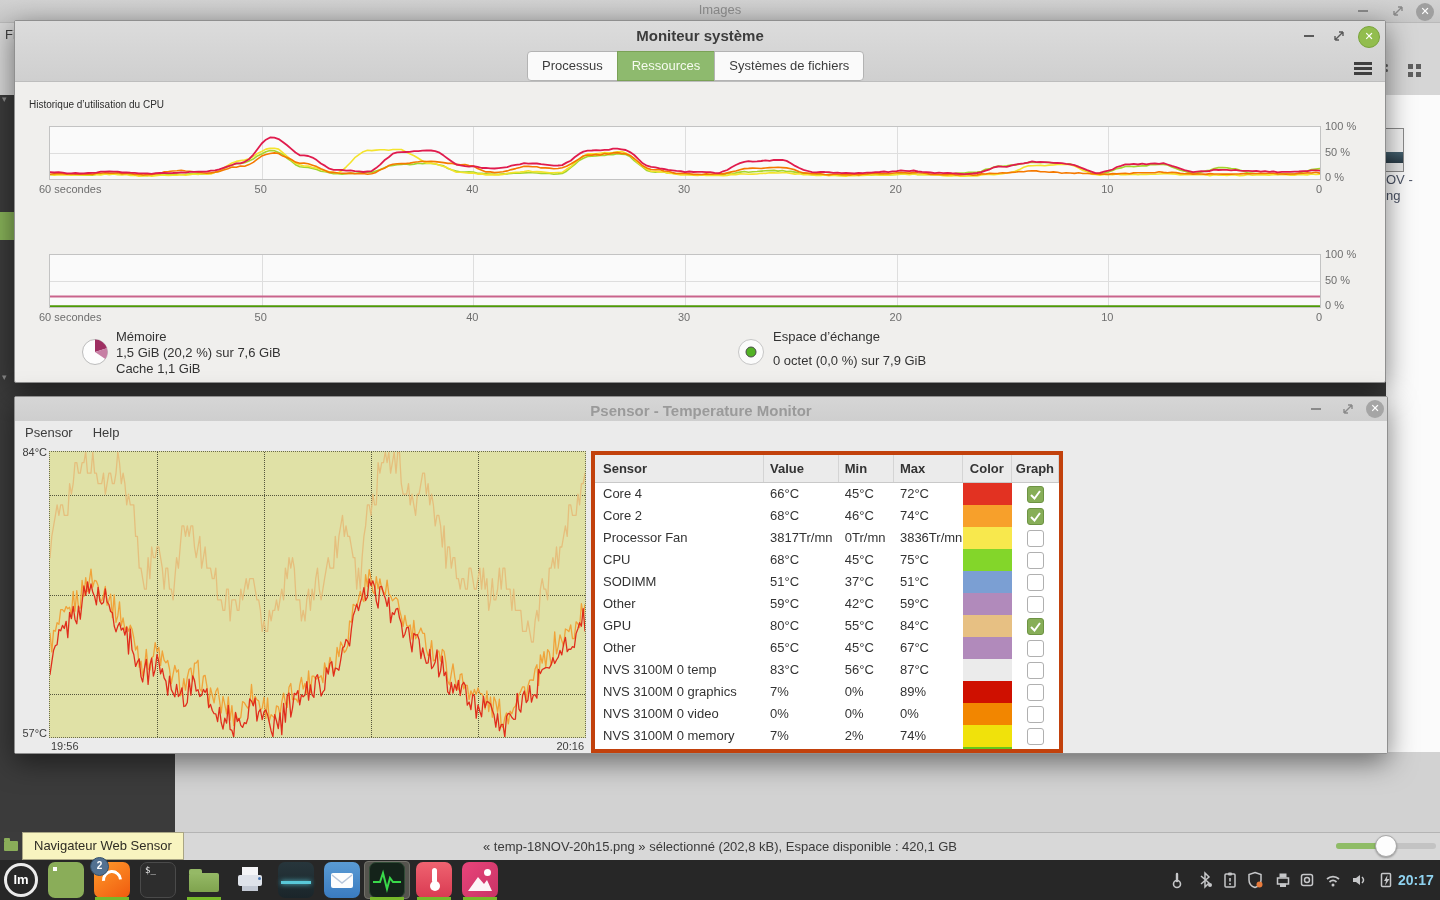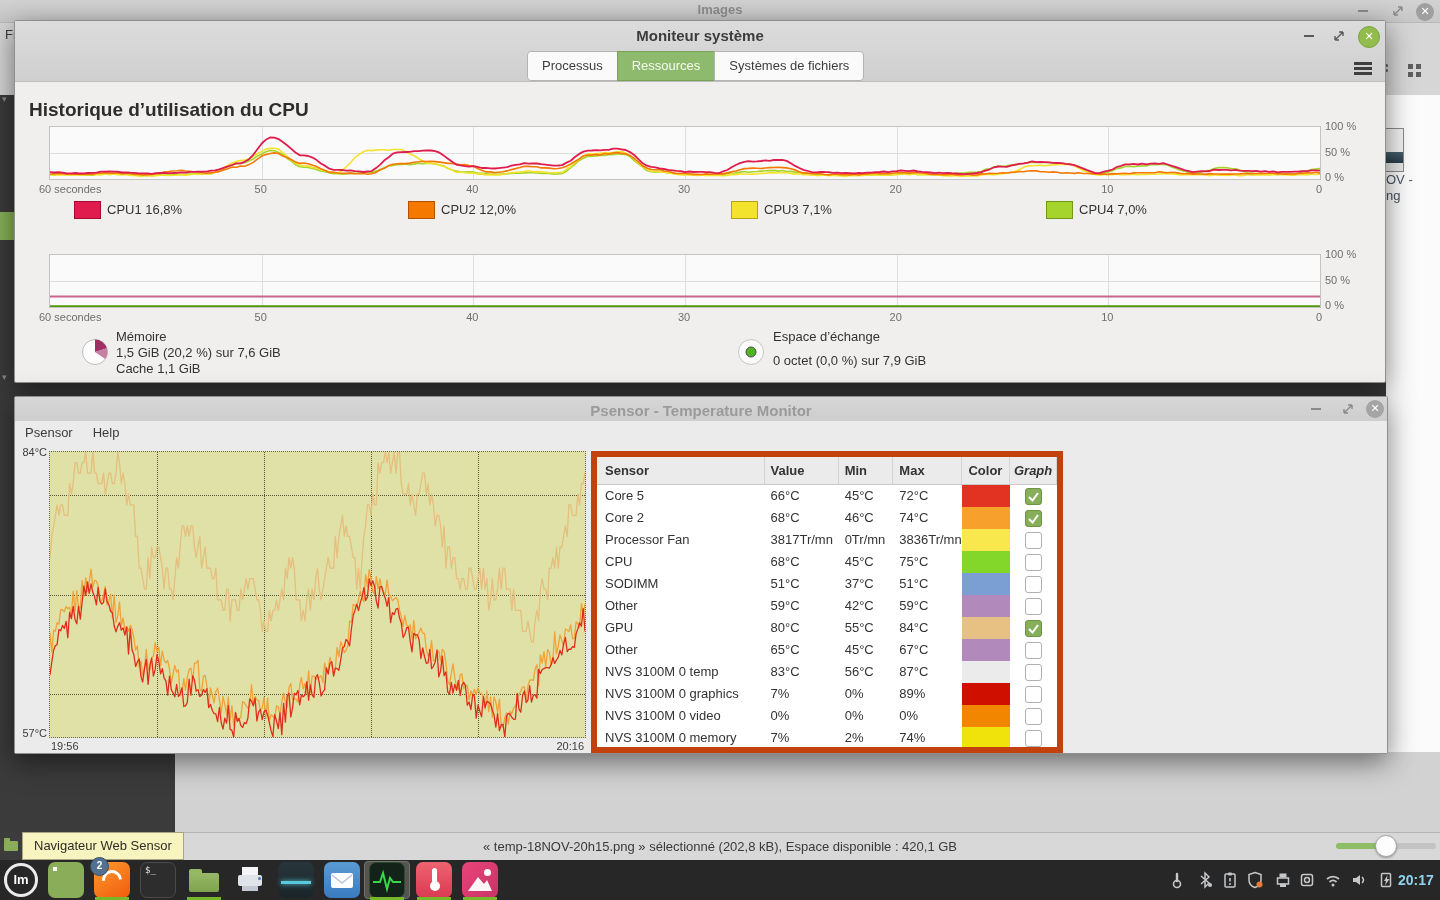--- a/index.html
+++ b/index.html
@@ -1,58 +1,58 @@
 <!DOCTYPE html>
 <html><head>
 <meta charset="utf-8">
 <style>
   html,body{margin:0;padding:0;background:#222;}
   #screen{position:relative;width:1440px;height:900px;overflow:hidden;
     font-family:"Liberation Sans","DejaVu Sans",sans-serif;color:#333;}
   .abs{position:absolute;}
   
   .nemo-titlebar{left:0;top:0;width:1440px;height:22px;background:linear-gradient(#d2d2d2,#c8c8c8);
-    border-bottom:1px solid #b9b9b9;text-align:center;font-weight:bold;font-size:13px;color:#8d8d8d;line-height:20px;}
+    border-bottom:1px solid #b9b9b9;text-align:center;font-weight:normal;font-size:13px;color:#8d8d8d;line-height:20px;}
   .nemo-toolbar{left:0;top:23px;width:1440px;height:72px;background:#d6d6d6;border-bottom:1px solid #bdbdbd;}
   .nemo-sidebar{left:0;top:95px;width:175px;height:737px;background:#3b3b3b;}
   .nemo-content{left:175px;top:95px;width:1265px;height:657px;background:#fbfbfb;}
   .nemo-band{left:175px;top:752px;width:1265px;height:80px;background:#d2d2d2;}
   .nemo-statusbar{left:0;top:832px;width:1440px;height:28px;background:#d8d8d8;border-top:1px solid #b4b4b4;
     font-size:13px;color:#3a3a3a;line-height:28px;text-align:center;}
   .circle-btn{width:18px;height:18px;border-radius:50%;text-align:center;line-height:17px;
     color:#fff;font-size:11px;font-weight:bold;}
   .win{box-shadow:0 8px 28px rgba(0,0,0,.5);border:1px solid #8f8f8f;border-radius:2px;background:#f0efed;}
   .titlebar{position:absolute;left:0;top:0;right:0;background:linear-gradient(#dcdcdc,#cfcfcf);
     border-bottom:1px solid #bdbdbd;}
   .title-text{font-weight:bold;font-size:15px;color:#3c3c3c;text-align:center;}
   .dash{background:#5a5a5a;width:10px;height:2px;}
   
   .tab{height:28px;border:1px solid #b3b3b3;background:#fafafa;font-size:13px;color:#3c3c3c;
     line-height:28px;padding:0 14px;margin-left:-1px;}
   .tab.active{background:#8eba6e;border-color:#7aa156;color:#f6fbef;}
-  .section-title{font-weight:bold;font-size:19px;color:#2d2d2d;}
+  .section-title{font-weight:normal;font-size:10px;color:#2d2d2d;}
   .plot{background:#fafafa;border:1px solid #c3c3c3;}
   .gridv{position:absolute;top:0;bottom:0;width:0;}
   .gridh{position:absolute;left:0;right:0;height:0;}
   .tick{position:absolute;font-size:11px;color:#6e6e6e;}
   .legend-item{position:absolute;height:16px;}
   .legend-swatch{position:absolute;left:0;top:0;width:25px;height:16px;}
   .legend-text{position:absolute;left:33px;top:1px;font-size:13px;color:#333;white-space:nowrap;}
   
   .menu-item{font-size:13px;color:#3c3c3c;line-height:24px;}
   .srow{display:flex;height:22px;line-height:22px;font-size:13px;color:#333;background:#fff;}
   .shead{display:flex;height:27px;line-height:27px;font-weight:bold;font-size:13px;
     background:#ebebeb;border-bottom:1px solid #c9c9c9;}
   .shead>div{border-right:1px solid #d4d4d4;}
   .c0{width:172px;padding-left:8px;box-sizing:border-box;}
   .c1{width:76px;padding-left:6px;box-sizing:border-box;}
   .c2{width:56px;padding-left:6px;box-sizing:border-box;}
   .c3{width:70px;padding-left:6px;box-sizing:border-box;}
   .c4{width:50px;box-sizing:border-box;}
-  .c5{width:48px;box-sizing:border-box;display:flex;align-items:center;justify-content:center;font-style:italic;}
+  .c5{width:48px;box-sizing:border-box;display:flex;align-items:center;justify-content:center;}
   .cbox{width:15px;height:15px;border-radius:3px;border:1px solid #b0b0b0;background:#fff;}
   .cbox.on{background:#87ae58;border-color:#6d9343;}
   
   .taskbar{left:0;top:860px;width:1440px;height:40px;background:#272727;}
   .launch{position:absolute;top:2px;width:36px;height:36px;border-radius:7px;}
   .runline{position:absolute;bottom:0;height:3px;width:34px;background:#76b82a;}
   .tray-ic{position:absolute;top:871px;width:18px;height:18px;}
   .tooltip{left:22px;top:832px;height:26px;background:#f8f4c0;border:1px solid #a9a584;
     font-size:13px;color:#2e2c24;line-height:26px;padding:0 11px;white-space:nowrap;}
 </style>
@@ -153,38 +153,20 @@
         <span class="tick" style="left: 398.333px; width: 50px; text-align: center;">40</span>
         <span class="tick" style="left: 610px; width: 50px; text-align: center;">30</span>
         <span class="tick" style="left: 821.667px; width: 50px; text-align: center;">20</span>
         <span class="tick" style="left: 1033.33px; width: 50px; text-align: center;">10</span>
         <span class="tick" style="left: 1245px; width: 50px; text-align: center;">0</span>
       </div>
     <div id="cpu-yticks" class="abs" style="left:1310px;top:105px;width:52px;height:64px;">
         <span class="tick" style="left: 0px; top: -6px;">100 %</span>
         <span class="tick" style="left: 0px; top: 20px;">50 %</span>
         <span class="tick" style="left: 0px; top: 45px;">0 %</span>
-      </div>
-    <div id="cpu-legend" class="abs" style="left:0;top:180px;width:1370px;height:18px;">
-        <div class="legend-item" style="left: 59px; width: 220px;">
-          <div class="legend-swatch" style="background: rgb(224, 27, 77); border: 1px solid rgb(166, 12, 51);"></div>
-          <span class="legend-text">CPU1  16,8%</span>
-        </div>
-        <div class="legend-item" style="left: 393px; width: 220px;">
-          <div class="legend-swatch" style="background: rgb(245, 121, 0); border: 1px solid rgb(181, 82, 0);"></div>
-          <span class="legend-text">CPU2  12,0%</span>
-        </div>
-        <div class="legend-item" style="left: 716px; width: 220px;">
-          <div class="legend-swatch" style="background: rgb(244, 227, 44); border: 1px solid rgb(179, 163, 18);"></div>
-          <span class="legend-text">CPU3  7,1%</span>
-        </div>
-        <div class="legend-item" style="left: 1031px; width: 220px;">
-          <div class="legend-swatch" style="background: rgb(165, 213, 44); border: 1px solid rgb(111, 154, 18);"></div>
-          <span class="legend-text">CPU4  7,0%</span>
-        </div>
       </div>
 
     <div id="mem-plot" class="abs plot" style="left:34px;top:233px;width:1270px;height:52px;">
         <div class="gridh" style="top: 50%; border-top: 1px solid rgb(222, 222, 222);"></div>
         <div class="gridv" style="left: 83.3333%; border-left: 1px solid rgb(222, 222, 222);"></div>
         <div class="gridv" style="left: 66.6667%; border-left: 1px solid rgb(222, 222, 222);"></div>
         <div class="gridv" style="left: 50%; border-left: 1px solid rgb(222, 222, 222);"></div>
         <div class="gridv" style="left: 33.3333%; border-left: 1px solid rgb(222, 222, 222);"></div>
         <div class="gridv" style="left: 16.6667%; border-left: 1px solid rgb(222, 222, 222);"></div>
       <svg id="mem-svg" style="position:absolute;left:0;top:0;width:100%;height:100%;" viewBox="0 0 1270 52" preserveAspectRatio="none">
@@ -254,32 +236,32 @@
         <div class="gridv" style="left: 20%; border-left: 1px dotted rgb(85, 85, 60);"></div>
       <svg id="ps-svg" style="position:absolute;left:0;top:0;width:100%;height:100%;" viewBox="0 0 535 285" preserveAspectRatio="none">
           <polyline points="0.0,105.6 1.8,84.4 3.6,73.9 5.4,63.3 7.1,52.8 8.9,63.3 10.7,52.8 12.5,52.8 14.3,63.3 16.1,63.3 17.8,63.3 19.6,31.7 21.4,42.2 23.2,31.7 25.0,10.6 26.8,10.6 28.5,21.1 30.3,21.1 32.1,10.6 33.9,10.6 35.7,0.0 37.5,21.1 39.2,21.1 41.0,21.1 42.8,0.0 44.6,21.1 46.4,21.1 48.1,31.7 49.9,31.7 51.7,31.7 53.5,21.1 55.3,42.2 57.1,31.7 58.9,21.1 60.6,21.1 62.4,31.7 64.2,31.7 66.0,21.1 67.8,0.0 69.5,10.6 71.3,31.7 73.1,21.1 74.9,31.7 76.7,52.8 78.5,42.2 80.3,52.8 82.0,52.8 83.8,52.8 85.6,84.4 87.4,84.4 89.2,116.1 91.0,116.1 92.7,126.7 94.5,137.2 96.3,137.2 98.1,105.6 99.9,126.7 101.7,95.0 103.4,105.6 105.2,105.6 107.0,95.0 108.8,95.0 110.6,105.6 112.3,116.1 114.1,137.2 115.9,116.1 117.7,116.1 119.5,137.2 121.3,137.2 123.1,147.8 124.8,126.7 126.6,105.6 128.4,116.1 130.2,95.0 132.0,73.9 133.8,73.9 135.5,84.4 137.3,73.9 139.1,84.4 140.9,73.9 142.7,73.9 144.5,95.0 146.2,105.6 148.0,95.0 149.8,84.4 151.6,116.1 153.4,105.6 155.1,95.0 156.9,116.1 158.7,116.1 160.5,116.1 162.3,126.7 164.1,126.7 165.8,116.1 167.6,147.8 169.4,147.8 171.2,147.8 173.0,158.3 174.8,158.3 176.6,137.2 178.3,137.2 180.1,168.9 181.9,147.8 183.7,147.8 185.5,147.8 187.3,158.3 189.0,158.3 190.8,137.2 192.6,147.8 194.4,137.2 196.2,126.7 197.9,137.2 199.7,126.7 201.5,126.7 203.3,126.7 205.1,137.2 206.9,147.8 208.7,147.8 210.4,158.3 212.2,179.4 214.0,168.9 215.8,179.4 217.6,179.4 219.3,158.3 221.1,168.9 222.9,158.3 224.7,158.3 226.5,147.8 228.3,158.3 230.0,147.8 231.8,137.2 233.6,147.8 235.4,116.1 237.2,126.7 239.0,105.6 240.8,116.1 242.5,105.6 244.3,116.1 246.1,147.8 247.9,147.8 249.7,147.8 251.4,168.9 253.2,158.3 255.0,168.9 256.8,147.8 258.6,137.2 260.4,158.3 262.1,137.2 263.9,147.8 265.7,126.7 267.5,116.1 269.3,137.2 271.1,147.8 272.9,137.2 274.6,126.7 276.4,116.1 278.2,105.6 280.0,116.1 281.8,116.1 283.6,116.1 285.3,84.4 287.1,105.6 288.9,84.4 290.7,73.9 292.5,63.3 294.3,84.4 296.0,73.9 297.8,84.4 299.6,84.4 301.4,95.0 303.2,105.6 304.9,105.6 306.7,137.2 308.5,116.1 310.3,137.2 312.1,105.6 313.9,84.4 315.6,73.9 317.4,52.8 319.2,52.8 321.0,63.3 322.8,42.2 324.6,52.8 326.3,52.8 328.1,10.6 329.9,21.1 331.7,10.6 333.5,10.6 335.3,0.0 337.1,10.6 338.8,0.0 340.6,21.1 342.4,10.6 344.2,0.0 346.0,21.1 347.8,0.0 349.5,0.0 351.3,31.7 353.1,42.2 354.9,42.2 356.7,42.2 358.5,31.7 360.2,52.8 362.0,42.2 363.8,52.8 365.6,63.3 367.4,42.2 369.1,42.2 370.9,31.7 372.7,21.1 374.5,21.1 376.3,42.2 378.1,31.7 379.8,52.8 381.6,42.2 383.4,52.8 385.2,73.9 387.0,63.3 388.8,63.3 390.6,73.9 392.3,95.0 394.1,73.9 395.9,116.1 397.7,95.0 399.5,95.0 401.3,116.1 403.0,105.6 404.8,105.6 406.6,126.7 408.4,126.7 410.2,137.2 411.9,126.7 413.7,126.7 415.5,137.2 417.3,137.2 419.1,116.1 420.9,116.1 422.7,126.7 424.4,137.2 426.2,137.2 428.0,126.7 429.8,116.1 431.6,137.2 433.4,116.1 435.1,137.2 436.9,126.7 438.7,158.3 440.5,147.8 442.3,126.7 444.0,147.8 445.8,147.8 447.6,137.2 449.4,116.1 451.2,137.2 453.0,116.1 454.8,116.1 456.5,137.2 458.3,137.2 460.1,137.2 461.9,158.3 463.7,137.2 465.4,158.3 467.2,158.3 469.0,158.3 470.8,158.3 472.6,179.4 474.4,179.4 476.2,179.4 477.9,168.9 479.7,179.4 481.5,190.0 483.3,190.0 485.1,168.9 486.9,158.3 488.6,168.9 490.4,137.2 492.2,126.7 494.0,137.2 495.8,137.2 497.6,147.8 499.3,116.1 501.1,116.1 502.9,105.6 504.7,116.1 506.5,95.0 508.3,116.1 510.0,95.0 511.8,95.0 513.6,84.4 515.4,73.9 517.2,84.4 518.9,52.8 520.7,52.8 522.5,63.3 524.3,63.3 526.1,63.3 527.9,42.2 529.6,52.8 531.4,31.7 533.2,31.7 535.0,21.1" fill="none" stroke="#e5bf7d" stroke-width="1.3" stroke-linejoin="round" stroke-linecap="round"></polyline>
           <polyline points="0.0,181.2 1.8,199.9 3.6,178.3 5.4,179.2 7.1,170.7 8.9,172.4 10.7,157.7 12.5,157.7 14.3,159.8 16.1,154.5 17.8,156.8 19.6,155.3 21.4,163.2 23.2,139.3 25.0,159.1 26.8,138.7 28.5,155.8 30.3,156.2 32.1,128.3 33.9,144.4 35.7,125.7 37.5,139.5 39.2,129.8 41.0,117.1 42.8,135.2 44.6,128.4 46.4,129.1 48.1,133.8 49.9,147.7 51.7,148.9 53.5,143.0 55.3,134.5 57.1,153.3 58.9,148.4 60.6,142.2 62.4,165.7 64.2,142.9 66.0,170.4 67.8,163.9 69.5,149.8 71.3,173.8 73.1,166.0 74.9,177.9 76.7,174.4 78.5,179.2 80.3,173.2 82.0,177.0 83.8,186.0 85.6,198.1 87.4,194.1 89.2,215.3 91.0,209.1 92.7,224.0 94.5,215.9 96.3,197.4 98.1,216.8 99.9,218.2 101.7,205.7 103.4,204.3 105.2,190.6 107.0,199.8 108.8,195.4 110.6,213.4 112.3,199.0 114.1,208.2 115.9,210.8 117.7,208.5 119.5,217.0 121.3,231.7 123.1,222.2 124.8,213.4 126.6,220.0 128.4,217.8 130.2,243.8 132.0,241.6 133.8,226.6 135.5,238.2 137.3,225.3 139.1,217.5 140.9,216.1 142.7,229.1 144.5,211.2 146.2,211.0 148.0,208.3 149.8,236.8 151.6,239.4 153.4,224.2 155.1,223.4 156.9,234.1 158.7,255.0 160.5,235.9 162.3,243.5 164.1,250.9 165.8,239.5 167.6,236.0 169.4,247.3 171.2,260.9 173.0,244.5 174.8,252.6 176.6,261.8 178.3,244.8 180.1,268.2 181.9,253.6 183.7,273.5 185.5,260.6 187.3,266.6 189.0,267.6 190.8,265.3 192.6,249.6 194.4,250.8 196.2,253.8 197.9,256.2 199.7,253.8 201.5,232.5 203.3,253.4 205.1,244.4 206.9,247.8 208.7,248.9 210.4,257.9 212.2,256.1 214.0,245.4 215.8,266.5 217.6,245.9 219.3,269.1 221.1,262.7 222.9,264.4 224.7,266.3 226.5,253.8 228.3,254.9 230.0,262.8 231.8,249.8 233.6,241.1 235.4,251.0 237.2,255.4 239.0,235.3 240.8,231.5 242.5,247.6 244.3,247.0 246.1,247.1 247.9,250.3 249.7,233.4 251.4,225.4 253.2,237.1 255.0,231.3 256.8,241.5 258.6,219.0 260.4,240.9 262.1,224.1 263.9,224.1 265.7,227.5 267.5,225.6 269.3,225.6 271.1,223.7 272.9,230.6 274.6,211.0 276.4,219.8 278.2,217.1 280.0,205.4 281.8,213.0 283.6,222.5 285.3,216.9 287.1,195.4 288.9,204.5 290.7,189.9 292.5,193.8 294.3,200.5 296.0,198.5 297.8,193.9 299.6,169.0 301.4,170.2 303.2,152.4 304.9,153.5 306.7,154.4 308.5,147.7 310.3,139.1 312.1,146.5 313.9,149.6 315.6,122.6 317.4,134.6 319.2,117.7 321.0,127.0 322.8,139.5 324.6,142.0 326.3,124.7 328.1,136.9 329.9,126.9 331.7,136.9 333.5,139.9 335.3,142.4 337.1,128.2 338.8,142.0 340.6,144.0 342.4,148.9 344.2,147.0 346.0,145.6 347.8,147.7 349.5,157.9 351.3,164.9 353.1,174.3 354.9,163.4 356.7,173.6 358.5,174.6 360.2,173.0 362.0,187.2 363.8,168.5 365.6,186.8 367.4,183.5 369.1,180.4 370.9,176.0 372.7,181.2 374.5,181.5 376.3,197.6 378.1,203.5 379.8,202.3 381.6,188.6 383.4,208.9 385.2,208.2 387.0,200.9 388.8,198.9 390.6,209.1 392.3,197.4 394.1,199.4 395.9,210.6 397.7,228.9 399.5,232.8 401.3,221.7 403.0,211.8 404.8,225.3 406.6,235.0 408.4,237.7 410.2,222.6 411.9,221.8 413.7,236.9 415.5,233.2 417.3,233.3 419.1,247.7 420.9,238.8 422.7,243.7 424.4,237.5 426.2,242.7 428.0,235.9 429.8,241.3 431.6,241.7 433.4,244.7 435.1,257.1 436.9,239.0 438.7,259.5 440.5,245.0 442.3,265.3 444.0,244.9 445.8,249.9 447.6,260.3 449.4,247.2 451.2,273.9 453.0,275.3 454.8,265.8 456.5,260.9 458.3,271.8 460.1,259.1 461.9,261.8 463.7,255.9 465.4,254.3 467.2,249.0 469.0,242.5 470.8,239.1 472.6,234.8 474.4,234.8 476.2,248.2 477.9,234.3 479.7,228.1 481.5,228.0 483.3,228.3 485.1,217.0 486.9,212.7 488.6,233.4 490.4,202.8 492.2,211.1 494.0,199.6 495.8,215.4 497.6,197.7 499.3,200.2 501.1,213.1 502.9,208.6 504.7,179.9 506.5,201.9 508.3,194.1 510.0,182.8 511.8,188.6 513.6,194.0 515.4,177.0 517.2,178.0 518.9,179.6 520.7,172.8 522.5,186.7 524.3,186.5 526.1,169.8 527.9,171.8 529.6,175.7 531.4,151.7 533.2,163.8 535.0,152.6" fill="none" stroke="#f0a33a" stroke-width="1.3" stroke-linejoin="round" stroke-linecap="round"></polyline>
           <polyline points="0.0,222.5 1.8,210.2 3.6,198.2 5.4,193.6 7.1,192.7 8.9,177.6 10.7,178.8 12.5,173.4 14.3,176.5 16.1,169.4 17.8,185.7 19.6,160.4 21.4,166.7 23.2,154.4 25.0,167.4 26.8,171.8 28.5,154.1 30.3,167.1 32.1,150.2 33.9,134.0 35.7,143.4 37.5,129.9 39.2,141.4 41.0,132.0 42.8,140.3 44.6,144.5 46.4,152.8 48.1,135.4 49.9,149.1 51.7,152.1 53.5,150.5 55.3,136.9 57.1,149.8 58.9,152.5 60.6,159.5 62.4,160.7 64.2,174.0 66.0,179.9 67.8,174.1 69.5,170.7 71.3,178.2 73.1,175.9 74.9,183.1 76.7,175.2 78.5,202.0 80.3,176.8 82.0,197.8 83.8,202.5 85.6,214.4 87.4,209.9 89.2,206.9 91.0,224.6 92.7,230.0 94.5,216.3 96.3,207.4 98.1,232.4 99.9,213.0 101.7,206.2 103.4,224.2 105.2,217.4 107.0,202.5 108.8,209.5 110.6,221.8 112.3,216.6 114.1,225.9 115.9,229.1 117.7,243.1 119.5,224.2 121.3,237.6 123.1,241.1 124.8,244.8 126.6,232.5 128.4,244.5 130.2,241.8 132.0,235.8 133.8,254.5 135.5,253.9 137.3,250.5 139.1,227.2 140.9,243.2 142.7,223.8 144.5,228.3 146.2,239.1 148.0,237.7 149.8,244.5 151.6,243.2 153.4,237.4 155.1,240.5 156.9,236.7 158.7,255.7 160.5,252.4 162.3,258.5 164.1,261.7 165.8,261.8 167.6,269.6 169.4,255.5 171.2,270.5 173.0,277.1 174.8,266.1 176.6,271.2 178.3,253.3 180.1,277.4 181.9,278.4 183.7,285.0 185.5,260.5 187.3,269.5 189.0,266.4 190.8,273.3 192.6,275.4 194.4,270.6 196.2,271.6 197.9,266.0 199.7,246.9 201.5,249.1 203.3,253.8 205.1,246.1 206.9,269.0 208.7,259.9 210.4,257.5 212.2,267.6 214.0,260.0 215.8,257.9 217.6,262.9 219.3,270.5 221.1,278.9 222.9,284.6 224.7,262.6 226.5,269.0 228.3,276.6 230.0,260.8 231.8,282.6 233.6,251.4 235.4,270.2 237.2,243.8 239.0,241.1 240.8,265.0 242.5,256.1 244.3,241.3 246.1,242.8 247.9,238.6 249.7,252.8 251.4,242.9 253.2,244.7 255.0,243.0 256.8,229.6 258.6,248.1 260.4,232.8 262.1,242.9 263.9,245.4 265.7,225.3 267.5,222.7 269.3,231.0 271.1,244.0 272.9,239.9 274.6,237.9 276.4,215.9 278.2,222.1 280.0,211.4 281.8,209.6 283.6,224.2 285.3,216.2 287.1,216.7 288.9,218.2 290.7,208.0 292.5,196.1 294.3,194.5 296.0,187.5 297.8,189.4 299.6,193.9 301.4,177.0 303.2,163.5 304.9,158.7 306.7,152.2 308.5,158.6 310.3,150.5 312.1,145.1 313.9,135.6 315.6,148.5 317.4,145.1 319.2,126.8 321.0,133.7 322.8,128.8 324.6,134.6 326.3,149.1 328.1,156.0 329.9,134.8 331.7,134.3 333.5,141.4 335.3,146.2 337.1,154.4 338.8,145.4 340.6,170.7 342.4,160.7 344.2,162.5 346.0,157.1 347.8,156.4 349.5,165.8 351.3,171.2 353.1,185.5 354.9,182.2 356.7,175.7 358.5,175.5 360.2,189.2 362.0,199.8 363.8,181.3 365.6,183.2 367.4,182.6 369.1,187.8 370.9,206.5 372.7,196.0 374.5,204.5 376.3,211.3 378.1,210.9 379.8,197.3 381.6,216.7 383.4,214.3 385.2,209.9 387.0,197.8 388.8,224.9 390.6,218.9 392.3,204.1 394.1,223.6 395.9,220.0 397.7,239.8 399.5,242.2 401.3,230.3 403.0,241.1 404.8,232.4 406.6,238.3 408.4,228.3 410.2,243.5 411.9,233.1 413.7,230.3 415.5,233.9 417.3,253.2 419.1,250.0 420.9,257.6 422.7,242.5 424.4,243.9 426.2,266.1 428.0,253.0 429.8,259.2 431.6,264.8 433.4,244.3 435.1,255.6 436.9,249.4 438.7,250.4 440.5,252.0 442.3,258.1 444.0,262.8 445.8,275.1 447.6,261.7 449.4,278.7 451.2,272.7 453.0,272.3 454.8,285.0 456.5,264.5 458.3,261.4 460.1,262.2 461.9,265.5 463.7,267.4 465.4,267.1 467.2,241.3 469.0,257.2 470.8,260.1 472.6,243.3 474.4,239.0 476.2,250.5 477.9,248.2 479.7,233.7 481.5,250.2 483.3,243.4 485.1,242.7 486.9,246.1 488.6,217.5 490.4,221.6 492.2,217.5 494.0,216.6 495.8,215.7 497.6,215.6 499.3,216.1 501.1,212.8 502.9,205.6 504.7,211.5 506.5,208.0 508.3,205.2 510.0,198.5 511.8,202.9 513.6,192.2 515.4,185.3 517.2,199.7 518.9,197.1 520.7,197.4 522.5,194.7 524.3,195.5 526.1,181.6 527.9,176.7 529.6,170.7 531.4,174.2 533.2,156.6 535.0,178.9" fill="none" stroke="#e02d1c" stroke-width="1.3" stroke-linejoin="round" stroke-linecap="round"></polyline>
         </svg>
     </div>
     <div class="abs tick" style="left:36px;top:343px;color:#3c3c3c;">19:56</div>
     <div class="abs tick" style="left:501px;top:343px;width:68px;text-align:right;color:#3c3c3c;">20:16</div>
 
-    <div class="abs" style="left:576px;top:54px;width:472px;height:302px;background:#fff;border:6px solid #c2410c;box-sizing:border-box;overflow:hidden;">
+    <div class="abs" style="left:576px;top:54px;width:472px;height:302px;background:#fff;border:4px solid #c2410c;box-sizing:border-box;overflow:hidden;">
       <div id="sensor-head" class="shead">
           <div class="c0">Sensor</div>
           <div class="c1">Value</div>
           <div class="c2">Min</div>
           <div class="c3">Max</div>
           <div class="c4" style="text-align: center; line-height: 27px;">Color</div>
           <div class="c5" style="text-align: center;">Graph</div>
         </div>
       <div id="sensor-rows">
           <div class="srow">
-            <div class="c0">Core 5</div>
+            <div class="c0">Core 4</div>
             <div class="c1">66°C</div>
             <div class="c2">45°C</div>
             <div class="c3">72°C</div>
             <div class="c4" style="background: rgb(226, 50, 34);"></div>
             <div class="c5">
               <div class="cbox on"><svg width="15" height="15" viewBox="0 0 15 15">
                   <polyline points="3,8 6.5,11.5 12,4" fill="none" stroke="#fff" stroke-width="2"></polyline>
                 </svg></div>
             </div>
           </div>

